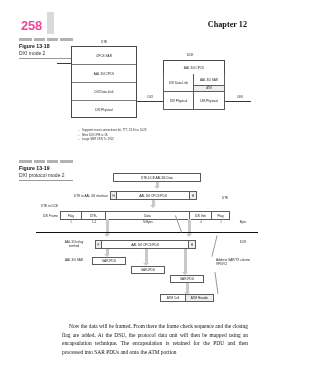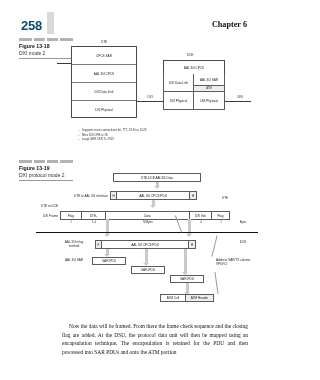--- a/index.html
+++ b/index.html
@@ -7,21 +7,21 @@
     width:268px;height:380px;position:relative;overflow:hidden;
     font-family:"Liberation Serif", serif;
     color:#1a1a1a;
   }
   .page{position:absolute;inset:0;background:#fff;}
 
   
   .pagenum{
     position:absolute;left:21px;top:18px;
     font-family:"Liberation Sans", sans-serif;
-    font-weight:bold;font-size:13px;letter-spacing:-.2px;color:#0c4a6e;
+    font-weight:bold;font-size:13px;letter-spacing:-.2px;color:#ec4899;
   }
   .pagenum-rule{
     position:absolute;left:47px;top:12px;width:7px;height:22px;
     background:#d9d9d9;
   }
   .chapter{
     position:absolute;right:21px;top:20px;
     font-family:"Liberation Serif", serif;
     font-weight:bold;font-size:8.2px;color:#111;
   }
@@ -104,21 +104,21 @@
     text-indent:7px;
   }
 </style>
 </head>
 <body>
 
 <div class="page">
 
   <div class="pagenum-rule"></div>
   <div class="pagenum">258</div>
-  <div class="chapter">Chapter 6</div>
+  <div class="chapter">Chapter 12</div>
 
   <div class="figblock" style="top:38px;">
     <div class="figbars">
       <i></i>
         <i></i>
         <i></i>
         <i></i>
     </div>
     <div class="figttl">Figure 13-18</div>
     <div class="figcap">DXI mode 2</div>

